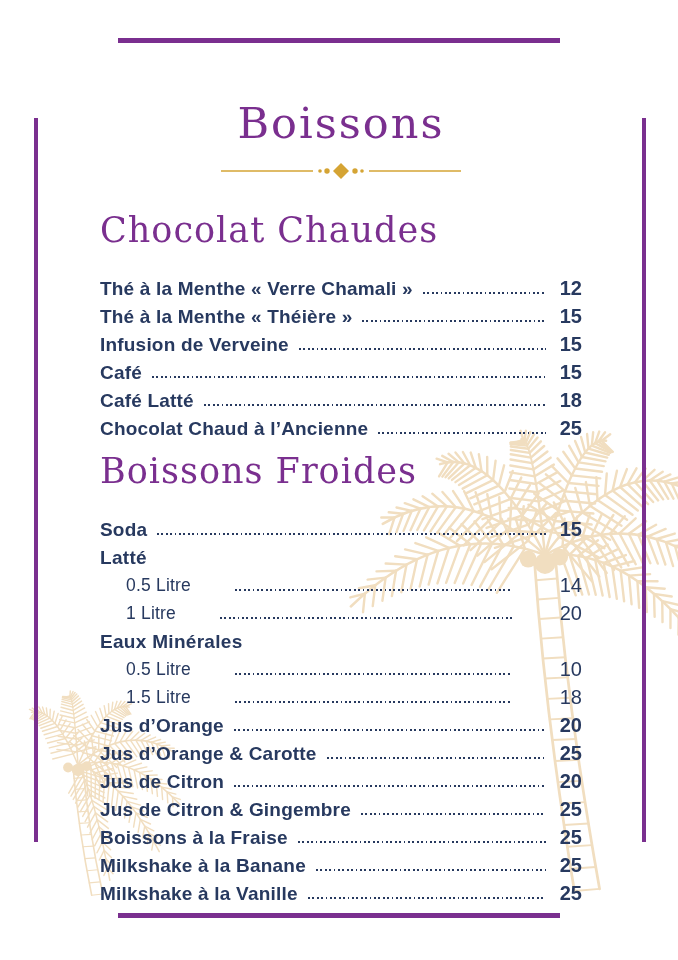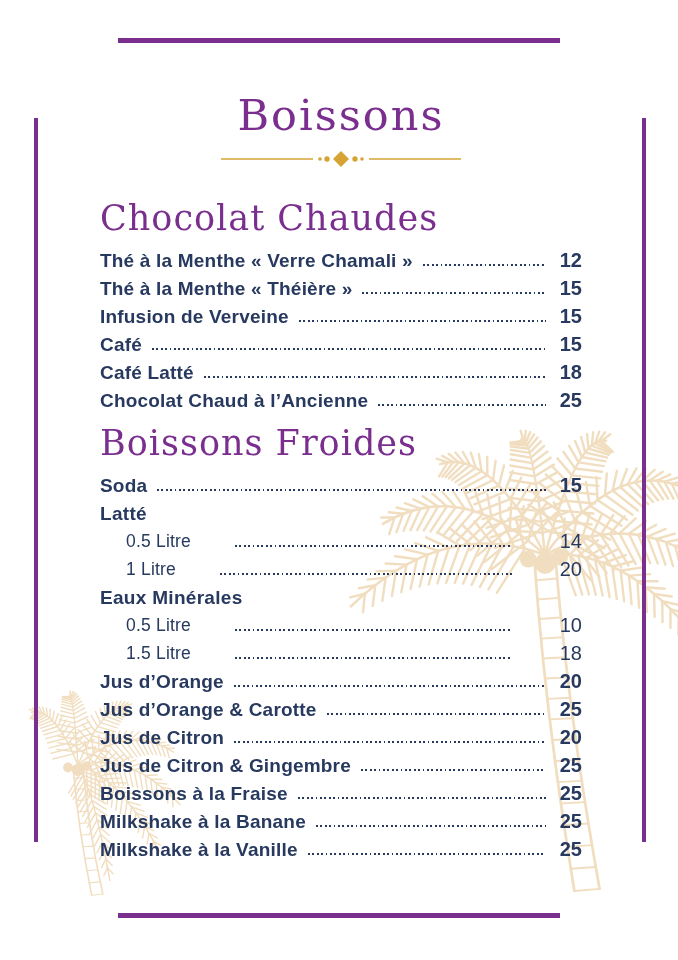--- a/index.html
+++ b/index.html
@@ -16,34 +16,34 @@
   .frame-left{top:118px;bottom:118px;left:34px;width:4px;}
   .frame-right{top:118px;bottom:118px;right:32px;width:4px;}
   .corner{position:absolute;width:100px;height:100px;z-index:2;}
   .corner.tl{left:21px;top:21px;}
   .corner.tr{right:21px;top:21px;transform:scaleX(-1);}
   .corner.bl{left:21px;bottom:21px;transform:scaleY(-1);}
   .corner.br{right:21px;bottom:21px;transform:scale(-1,-1);}
   
   .content{position:absolute;left:100px;top:86px;width:482px;z-index:3;}
   .title{
-    margin:8px;text-align:center;
+    margin:16px;text-align:center;
     font-family:"DejaVu Serif", serif;font-weight:500;
     font-size:43px;line-height:1;color:var(--purple);letter-spacing:2px;
   }
   .divider{display:block;margin:12px auto 0;}
   .divider .gold-line{stroke:var(--gold);}
   .divider .gold-fill{fill:var(--gold);}
   .section-title{
     font-family:"DejaVu Serif", serif;font-weight:400;
     font-size:35px;line-height:1.25;color:var(--purple);
     letter-spacing:1px;margin:8px 0 0 0;
   }
   .section-title.first{margin-top:28px;}
-  .item-list{margin-top:5px;}
+  .item-list{margin-top:21px;}
   .row{display:flex;align-items:flex-end;height:28px;}
   .name{
     font-size:19px;font-weight:700;color:var(--navy);
     line-height:27px;white-space:nowrap;letter-spacing:0.2px;
   }
   .leader{
     flex:1;height:2px;align-self:flex-end;margin:0 6px 8px 10px;
     background-image:repeating-linear-gradient(90deg,var(--navy) 0 1.8px,transparent 1.8px 4.4px);
   }
   .price{

